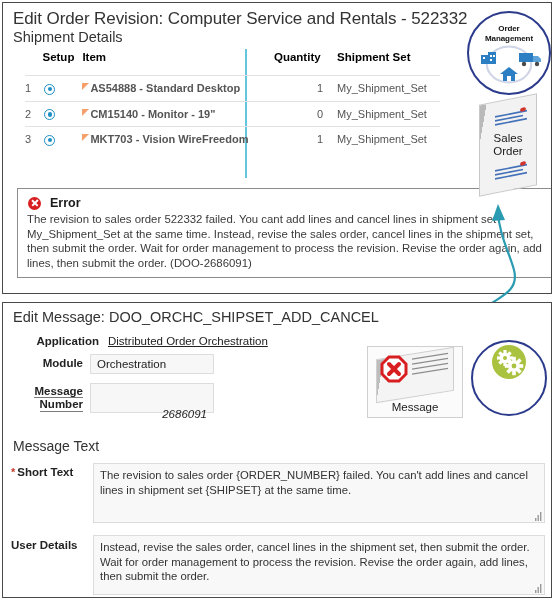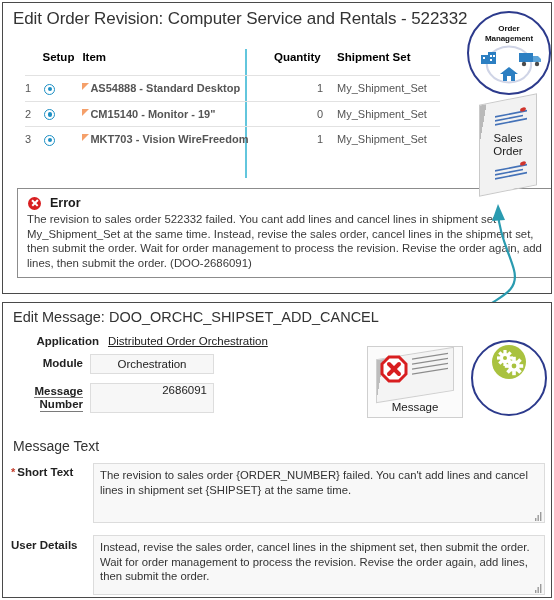--- a/index.html
+++ b/index.html
@@ -286,37 +286,37 @@
     padding: 3px 6px;
     vertical-align: middle;
   }
 
   #row-application { left: 10px; top: 32px; }
   #row-application .form-label { width: 70px; margin-left: 16px; }
   #row-application .form-value-plain { margin-left: 9px; }
 
   #row-module { left: 10px; top: 51px; }
   #row-module .form-label { width: 70px; }
-  #row-module .form-input { width: 124px; height: 20px; margin-left: 7px; text-align: center; }
+  #row-module .form-input { width: 124px; height: 20px; margin-left: 7px; }
 
   #row-msgnum { left: 10px; top: 80px; }
   #msgnum-label {
     width: 70px;
     display: inline-block;
     text-align: right;
     vertical-align: middle;
     line-height: 12.5px;
   }
   #msgnum-label span {
     border-bottom: 1px solid #7a7a7a;
     display: inline-block;
   }
   #row-msgnum .form-input {
     width: 124px; height: 30px; margin-left: 7px;
-    text-align: right; padding-top: 0;
+    text-align: right; padding-top: 24px; font-style: italic;
   }
 
   .section-head {
     position: absolute;
     left: 10px; top: 135px;
     font-size: 14px;
     color: #333;
   }
   .text-label {
     position: absolute;
@@ -394,20 +394,21 @@
   }
 </style>
 </head>
 <body>
 
 <div id="root">
 
   <div class="panel" id="panel-top">
 
     <div class="page-title">Edit Order Revision: Computer Service and Rentals - 522332</div>
+    <div class="page-subtitle">Shipment Details</div>
 
     <div class="divider-cyan"></div>
 
     <table id="order-table">
       <thead>
         <tr>
           <th class="col-idx"></th>
           <th class="col-over th-over">Setup</th>
           <th class="col-item">Item</th>
           <th class="col-qty th-qty">Quantity</th>

